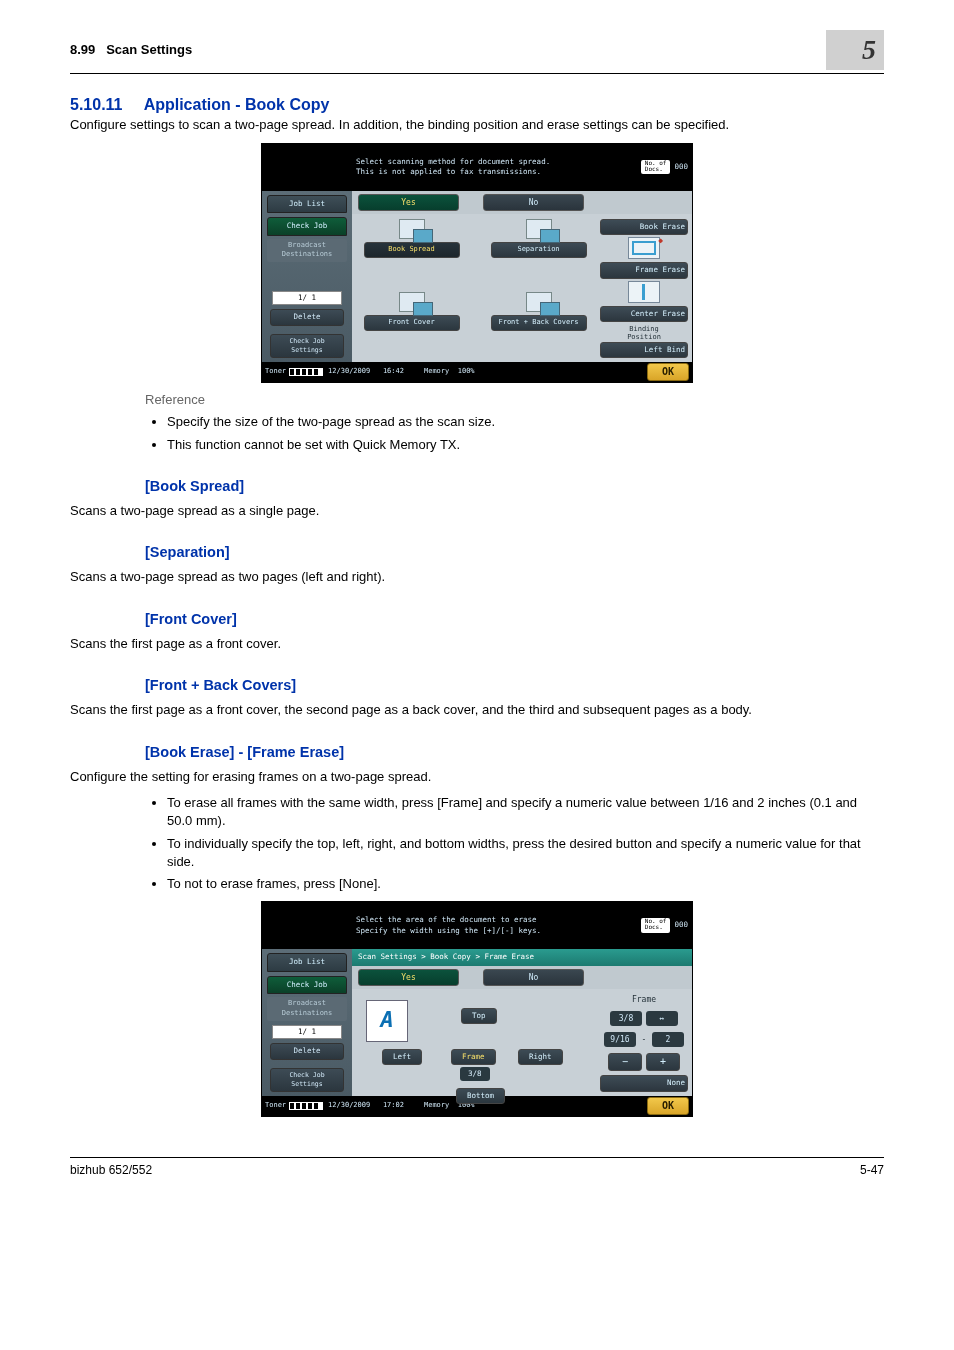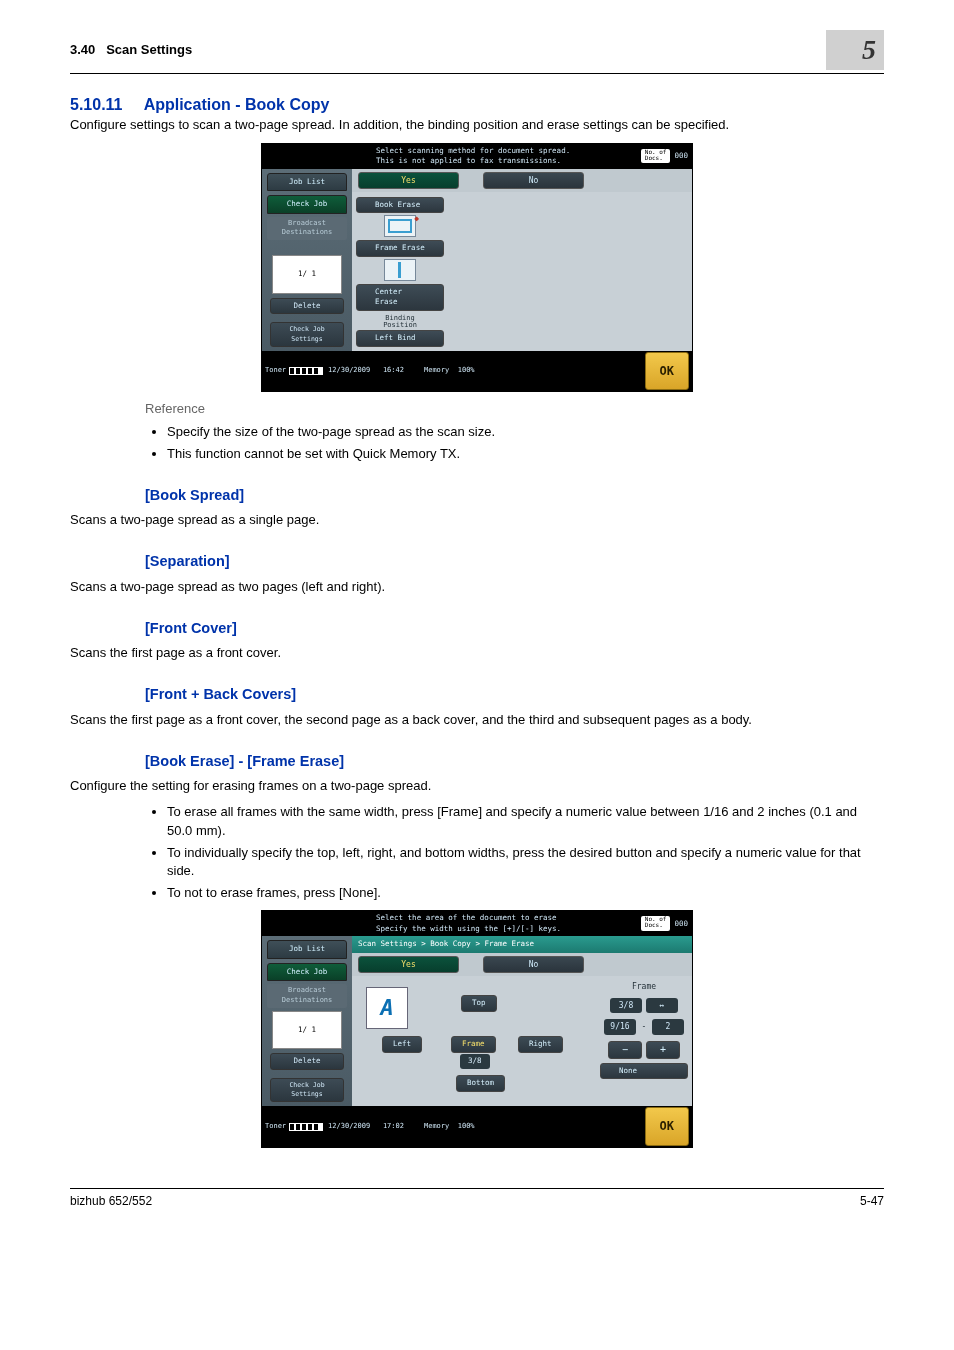--- a/index.html
+++ b/index.html
@@ -127,24 +127,23 @@
     margin: 4px 5px 0 5px;
     text-align: center;
     padding: 3px 0;
     font-size: 7.5px;
   }
   .mfp-tab.green { background: linear-gradient(#0f5d3a,#0a4028); }
   .instr-bar {
     display:flex;
     background:#000;
     color:#cfe6f5;
-    padding:2px 4px;
+    padding:13px 4px;
     font-size:7.5px;
     align-items: center;
-    margin-left: 20px;
   }
   .docs-badge { margin-left:auto; background:#fff;color:#000;padding:0 4px;border-radius:2px;font-size:7px;}
   .breadcrumb {
     background: linear-gradient(#2a9b8f,#1c7a70);
     color:#fff;
     padding:3px 6px;
     font-size:7.5px;
   }
   .yn-row {
     display:flex;
@@ -191,57 +190,57 @@
     color:#d4effc;
     border:1px solid #444;
     border-radius:3px;
     padding:2px 2px;
     font-size:7px;
   }
   .opt-lbl.sel { color:#f7e06b; background:linear-gradient(#27333b,#1d262c);}
   .side-btn {
     background:linear-gradient(#3e4c56,#2c363e);
     border:1px solid #444;border-radius:3px;
-    padding:2px 18px;text-align:left;color:#d4effc;
+    padding:2px 2px;text-align:right;color:#d4effc;
     font-size:7.5px;
   }
   .side-ico { width:30px; height:20px; background:#ecf3f7; border:1px solid #789; margin:2px auto 3px auto; position:relative;}
   .side-ico.ce::before{content:"";position:absolute;left:13px;top:2px;bottom:2px;width:3px;background:#3a9ed0;}
   .side-ico.fe::before{content:"";position:absolute;left:3px;right:3px;top:3px;bottom:3px;border:2px solid #3a9ed0;}
   .bd-label{font-size:7px;text-align:center;line-height:1.1;margin-top:4px;color:#1e2b33;}
   .mfp-bcast {
     background:#5b6a74;color:#b7cbd6;text-align:center;
     font-size:7px;padding:2px 0;margin:3px 5px;border-radius:2px;
   }
-  .pg { background:#fff;color:#000;margin:0 10px;text-align:center;padding:13px;font-size:7.5px;border:1px solid #888;}
+  .pg { background:#fff;color:#000;margin:0 10px;text-align:center;padding:1px;font-size:7.5px;border:1px solid #888;}
   .sbtn { background:linear-gradient(#3d4b55,#2b363e);color:#cfe6f5;margin:4px 8px;text-align:center;padding:2px;border-radius:3px;border:1px solid #333;font-size:7.5px;}
   .status-row{display:flex;background:#000;color:#cfe6f5;font-size:7px;padding:1px 3px;align-items:center;}
   .toner-b{width:34px;height:8px;background:#fff;margin-left:3px;margin-right:5px;display:inline-block;position:relative;}
   .toner-b::before{content:"";position:absolute;left:1px;top:1px;bottom:1px;width:28px;background:repeating-linear-gradient(90deg,#000,#000 4px,#fff 4px,#fff 6px);}
-  .ok-btn{margin-left:auto;background:linear-gradient(#f2c84b,#d9a528);color:#2a1f00;padding:10px 14px;border-radius:3px;border:1px solid #8a6a10;font-size:12px;font-weight:bold;}
+  .ok-btn{margin-left:auto;background:linear-gradient(#f2c84b,#d9a528);color:#2a1f00;padding:1px 14px;border-radius:3px;border:1px solid #8a6a10;font-size:10px;font-weight:bold;}
   
   .fe-grid {
     flex:1;
     position:relative;
   }
   .A-box{width:40px;height:40px;background:#fff;border:1px solid #667;display:flex;align-items:center;justify-content:center;color:#0b6fb3;font-size:22px;font-weight:bold;position:absolute;left:10px;top:6px;font-style:italic;}
   .pos-btn{position:absolute;background:linear-gradient(#3d4b55,#2b363e);color:#d4effc;border:1px solid #444;border-radius:3px;padding:2px 10px;font-size:7.5px;}
   .pos-btn.sel{color:#f7e06b;}
   .val-lbl{position:absolute;background:#2a3940;border-radius:3px;padding:2px 8px;font-size:7.5px;}
   .frame-val{display:flex;gap:4px;justify-content:center;margin:3px 0;}
   .vbox{width:32px;background:#2b3940;color:#cfe6f5;text-align:center;padding:2px 0;border-radius:3px;font-size:8px;}
   .plusminus{display:flex;gap:4px;justify-content:center;}
   .pm{width:32px;background:linear-gradient(#3d4b55,#2b363e);color:#d4effc;text-align:center;border:1px solid #444;border-radius:3px;padding:1px 0;font-size:10px;}
 </style>
 </head>
 <body>
 
 <div class="page">
   <div class="header-row">
-    <span class="header-left"><span>3.40</span>&nbsp;&nbsp;&nbsp;<span>Scan Settings</span></span>
+    <span class="header-left"><span>8.99</span>&nbsp;&nbsp;&nbsp;<span>Scan Settings</span></span>
     <span class="header-right">
         <span class="chapter-badge">5</span>
       </span>
   </div>
 
   <div>
     <span class="section-num">5.10.11</span>
     <span class="section-title">Application - Book Copy</span>
   </div>
   <div class="body-text">Configure settings to scan a two-page spread. In addition, the binding position and erase settings can be specified.</div>
@@ -267,20 +266,26 @@
         <div class="sbtn" style="white-space:pre-line;font-size:6.5px">Check Job
 Settings</div>
       </div>
       <div class="mfp-right">
         <div class="yn-row">
           <div class="yn-btn sel">Yes</div>
           <div class="yn-btn">No</div>
           <div style="width:90px"></div>
         </div>
         <div class="main-area">
+          <div class="main-c">
+            <div class="opt"><div class="opt-ico"></div><span class="opt-lbl sel">Book Spread</span></div>
+            <div class="opt"><div class="opt-ico"></div><span class="opt-lbl">Separation</span></div>
+            <div class="opt"><div class="opt-ico"></div><span class="opt-lbl">Front Cover</span></div>
+            <div class="opt"><div class="opt-ico"></div><span class="opt-lbl">Front + Back Covers</span></div>
+          </div>
           <div class="side-c">
             <div class="side-btn">Book Erase</div>
             <div class="side-ico fe">
                 <span style="position:absolute;right:-4px;top:-3px;color:#c0392b;font-size:8px">◆</span>
               </div>
             <div class="side-btn">Frame Erase</div>
             <div class="side-ico ce"></div>
             <div class="side-btn">Center Erase</div>
             <div class="bd-label" style="white-space:pre-line">Binding
 Position</div>

